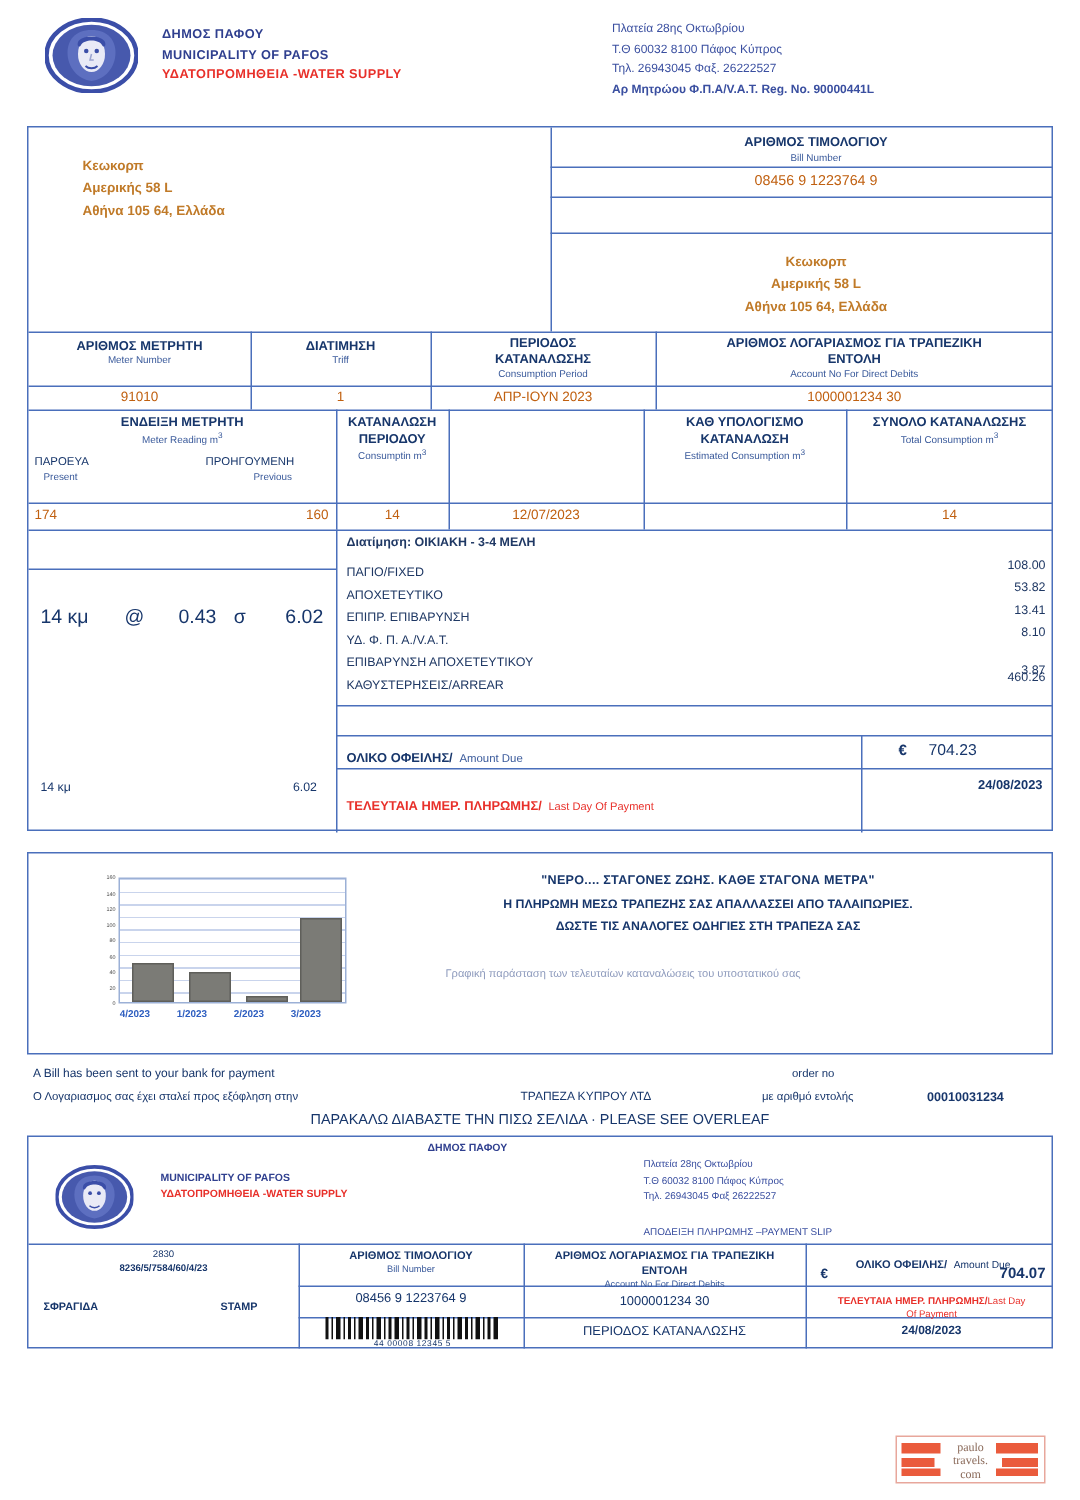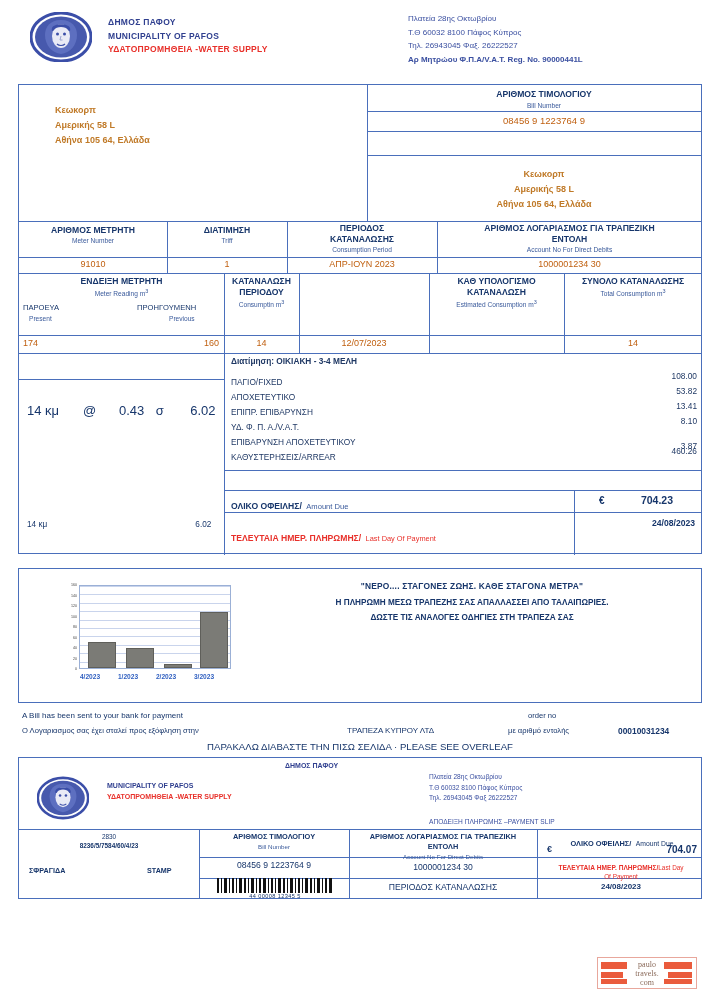--- a/index.html
+++ b/index.html
@@ -75,21 +75,21 @@
   .tbl-val { font-size: 9px; color: #c06010; }
 
   
   .bd-label { font-size: 8.3px; color: #1f3864; }
   .bd-amt   { font-size: 8.3px; color: #1f3864; text-align: right; }
   .bd-head  { font-size: 8.3px; font-weight: bold; color: #1f3864; }
 
   .due-label { font-size: 8.6px; font-weight: bold; color:#17366b; }
   .due-sub { font-size: 7.6px; color:#3a5a9b; font-weight: normal;}
   .due-eur { font-size: 10px; font-weight: bold; color: #17366b; }
-  .due-amt { font-size: 10.5px; font-weight: bold; color: #17366b; text-align: center; }
+  .due-amt { font-size: 10.5px; font-weight: normal; color: #17366b; text-align: left; }
   .red-b { color:#e8302a; font-weight:bold; font-size:8.6px; }
   .red-s { color:#e8302a; font-size:7.4px; font-weight: normal; }
   .date-amt { font-size: 8.6px; font-weight: bold; color:#17366b; text-align:right; }
 
   
   #chart-box { left: 18px; top: 568px; width: 684px; height: 135px; }
   .chart-area { position: absolute; left: 22px; top: 12px; width: 200px; height: 110px; }
   .plot {
     position: absolute; left: 38px; top: 4px; width: 152px; height: 84px;
     background:
@@ -356,20 +356,21 @@
       <div class="xlab" style="left:68px;">1/2023</div>
       <div class="xlab" style="left:106px;">2/2023</div>
       <div class="xlab" style="left:144px;">3/2023</div>
     </div>
 
     <div class="slogan-wrap">
       <div class="slogan1">"ΝΕΡΟ.... ΣΤΑΓΟΝΕΣ ΖΩΗΣ.  ΚΑΘΕ ΣΤΑΓΟΝΑ  ΜΕΤΡΑ"</div>
       <div class="slogan2">Η ΠΛΗΡΩΜΗ ΜΕΣΩ ΤΡΑΠΕΖΗΣ  ΣΑΣ  ΑΠΑΛΛΑΣΣΕΙ  ΑΠΟ ΤΑΛΑΙΠΩΡΙΕΣ.</div>
       <div class="slogan3">ΔΩΣΤΕ  ΤΙΣ ΑΝΑΛΟΓΕΣ  ΟΔΗΓΙΕΣ ΣΤΗ  ΤΡΑΠΕΖΑ  ΣΑΣ</div>
     </div>
+    <div class="graphnote">Γραφική παράσταση των τελευταίων καταναλώσεις του υποστατικού σας</div>
   </div>
 
   <div class="bankline" style="left:22px; top:711px;">A Bill has been sent to your bank for payment</div>
   <div class="bankline small" style="left:22px; top:726px;">Ο Λογαριασμος σας  έχει σταλεί προς εξόφληση στην</div>
   <div class="bankline" style="left:347px; top:726px;">ΤΡΑΠΕΖΑ ΚΥΠΡΟΥ ΛΤΔ</div>
   <div class="bankline small" style="left:508px; top:711px;margin-left:20px;">order no</div>
   <div class="bankline small" style="left:508px; top:726px;">με αριθμό εντολής</div>
   <div class="bankline" style="left:618px; top:726px; font-weight:bold; font-size:8.4px;">00010031234</div>
 
   <div class="overleaf">ΠΑΡΑΚΑΛΩ ΔΙΑΒΑΣΤΕ ΤΗΝ ΠΙΣΩ ΣΕΛΙΔΑ · PLEASE SEE OVERLEAF</div>

